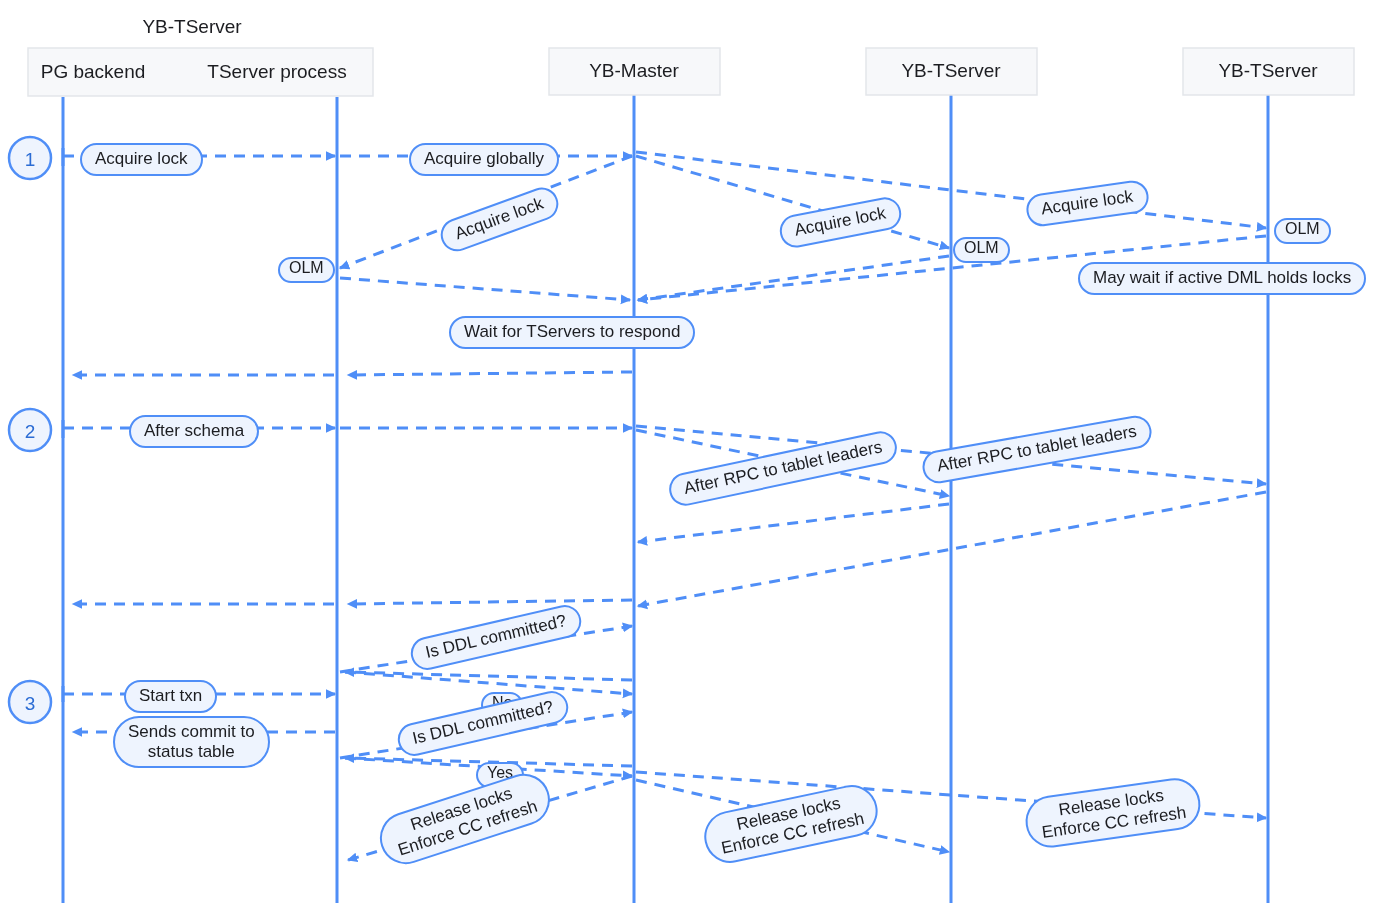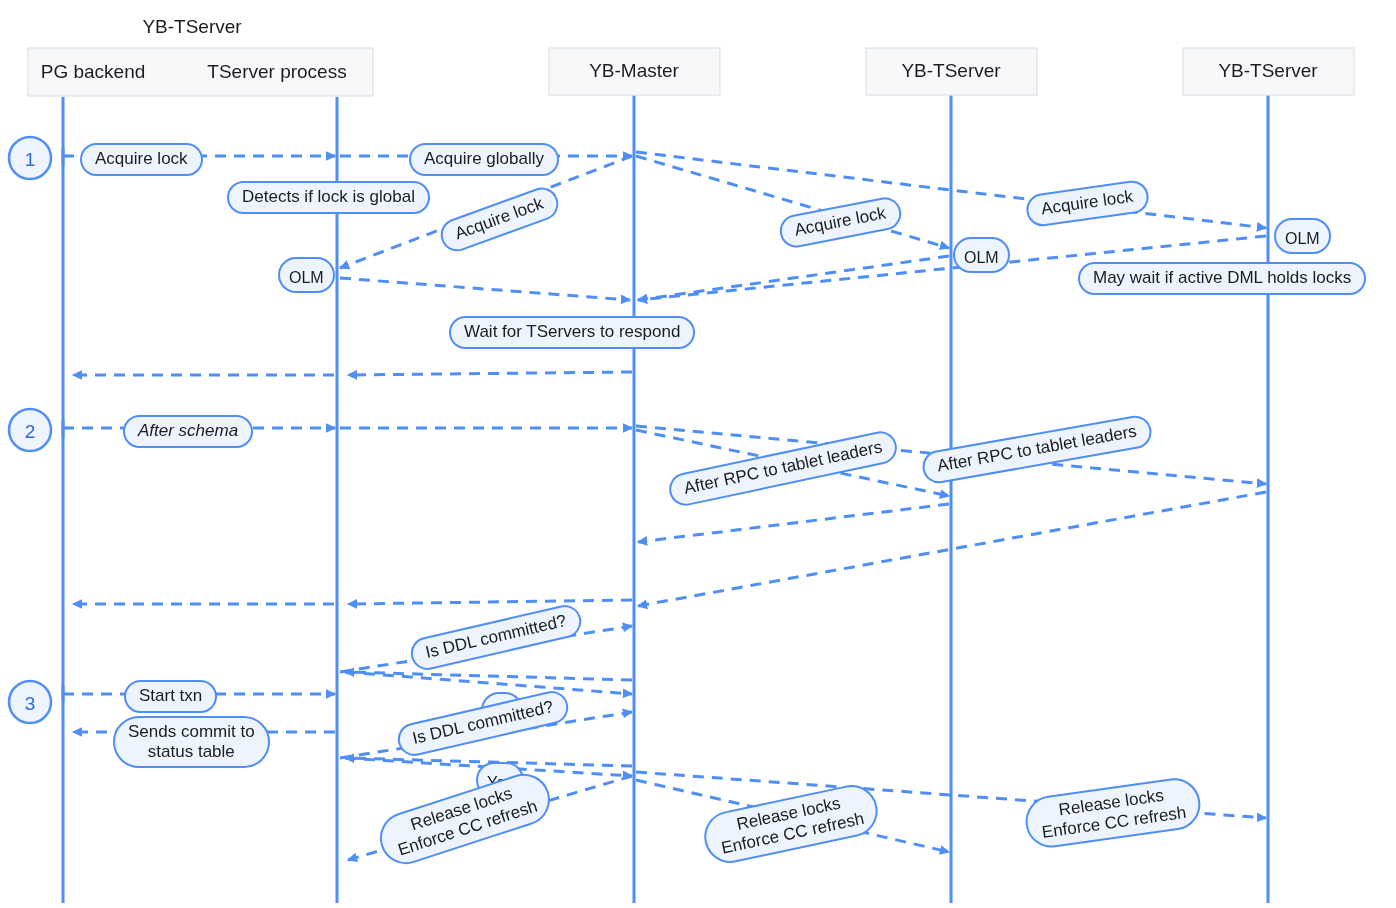--- a/index.html
+++ b/index.html
@@ -18,21 +18,21 @@
   .solidline{stroke:#4f8ef7;stroke-width:3;fill:none;}
   .head{fill:#4f8ef7;}
   .stepcircle{fill:#eef4fe;stroke:#4f8ef7;stroke-width:2.5;}
   .steptext{font-family:"Liberation Sans","DejaVu Sans",sans-serif;
             font-size:19px;fill:#2b6cd4;text-anchor:middle;dominant-baseline:central;}
 
   .bub{position:absolute;background:#eef4fe;border:2.5px solid #4f8ef7;
        border-radius:999px;color:#1c1d21;font-size:17px;line-height:1.16;
        white-space:pre;text-align:center;padding:4px 13px 5px 13px;
        box-sizing:border-box;transform-origin:50% 50%;}
-  .bub.sm{font-size:16px;padding:10px 9px 3px 9px;}
+  .bub.sm{font-size:16px;padding:0 9px 3px 9px;}
 </style>
 </head>
 <body>
 
 <div id="root">
 
   <svg class="canvas" viewBox="0 0 1396 908">
     <defs>
       <marker id="ah" markerWidth="11" markerHeight="11" refX="9.2" refY="5.5" orient="auto" markerUnits="userSpaceOnUse">
         <path d="M0,0.6 L10.5,5.5 L0,10.4 Z" class="head"></path>
@@ -134,39 +134,38 @@
       <line class="solidline" x1="63" y1="148" x2="63" y2="166"></line>
       <line class="solidline" x1="63" y1="420" x2="63" y2="438"></line>
       <line class="solidline" x1="63" y1="686" x2="63" y2="702"></line>
     </g>
   </svg>
 
   <div class="bub" style="left:80px;  top:143px;">Acquire lock</div>
 
   <div class="bub" style="left:409px; top:143px;">Acquire globally</div>
 
-  <div class="bub" style="left:227px; top:181px;">Detects if lock is global</div>
 
   <div class="bub" style="left:438px; top:203px; transform:rotate(-20deg);">Acquire lock</div>
 
   <div class="bub" style="left:779px; top:206px; transform:rotate(-11deg);">Acquire lock</div>
 
   <div class="bub" style="left:1026px; top:187px; transform:rotate(-8deg);">Acquire lock</div>
 
   <div class="bub sm" style="left:278px; top:257px;">OLM</div>
 
   <div class="bub sm" style="left:953px; top:237px;">OLM</div>
 
   <div class="bub sm" style="left:1274px; top:218px;">OLM</div>
 
   <div class="bub" style="left:449px; top:316px;">Wait for TServers to respond</div>
 
   <div class="bub" style="left:1078px; top:262px;">May wait if active DML holds locks</div>
 
-  <div class="bub" style="left:123px; top:415px;font-style:italic;">After schema</div>
+  <div class="bub" style="left:129px; top:415px;">After schema</div>
 
 
   <div class="bub" style="left:667px; top:452px; transform:rotate(-12deg);">After RPC to tablet leaders</div>
 
   <div class="bub" style="left:921px; top:433px; transform:rotate(-10deg);">After RPC to tablet leaders</div>
 
 
   <div class="bub" style="left:409px; top:621px; transform:rotate(-13deg);">Is DDL committed?</div>
 
   <div class="bub" style="left:124px; top:680px;">Start txn</div>

